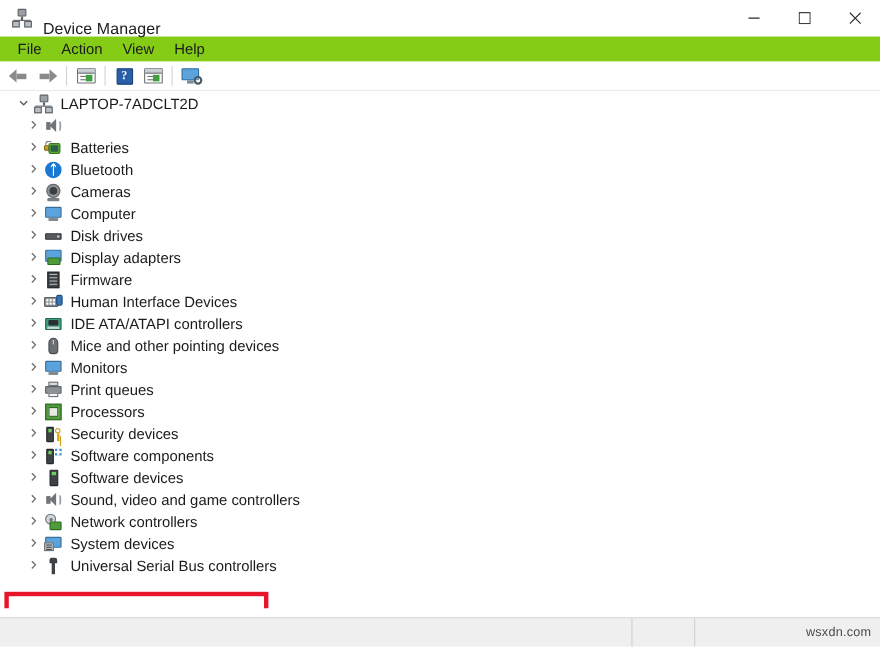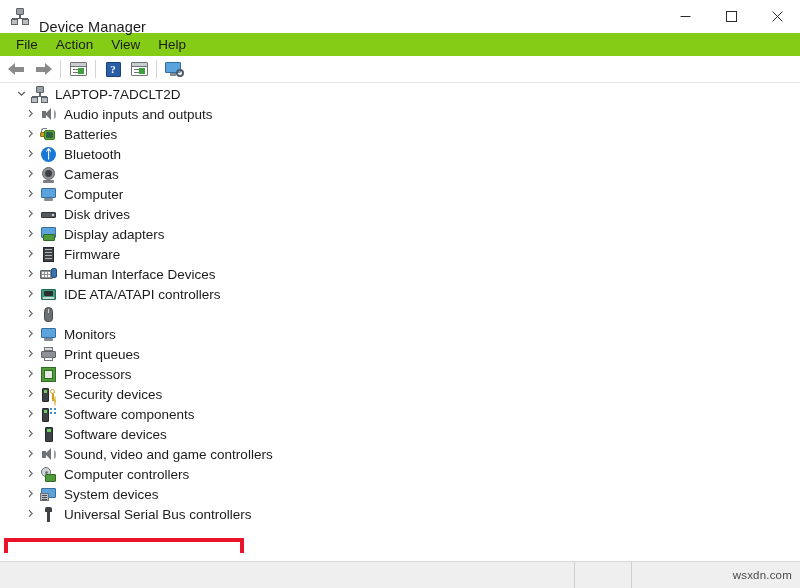--- a/index.html
+++ b/index.html
@@ -741,21 +741,20 @@
     <div class="chev">
       <svg width="9" height="9" viewBox="0 0 9 9">
           <polyline points="3,1.2 6.2,4.5 3,7.8" fill="none" stroke="#6d6d6d" stroke-width="1.2"></polyline>
         </svg>
     </div>
     <div class="ico ic-speaker">
       <div class="sp-body"></div>
         <div class="sp-cone"></div>
         <div class="sp-w"></div>
     </div>
-    <div class="label">Audio inputs and outputs</div>
   </div>
 
   <div class="row child">
     <div class="chev">
       <svg width="9" height="9" viewBox="0 0 9 9">
           <polyline points="3,1.2 6.2,4.5 3,7.8" fill="none" stroke="#6d6d6d" stroke-width="1.2"></polyline>
         </svg>
     </div>
     <div class="ico ic-battery">
       <div class="b-wire"></div>
@@ -877,20 +876,21 @@
   <div class="row child">
     <div class="chev">
       <svg width="9" height="9" viewBox="0 0 9 9">
           <polyline points="3,1.2 6.2,4.5 3,7.8" fill="none" stroke="#6d6d6d" stroke-width="1.2"></polyline>
         </svg>
     </div>
     <div class="ico ic-mouse">
       <div class="mo-body"></div>
         <div class="mo-btn"></div>
     </div>
+    <div class="label">Mice and other pointing devices</div>
   </div>
 
   <div class="row child">
     <div class="chev">
       <svg width="9" height="9" viewBox="0 0 9 9">
           <polyline points="3,1.2 6.2,4.5 3,7.8" fill="none" stroke="#6d6d6d" stroke-width="1.2"></polyline>
         </svg>
     </div>
     <div class="ico ic-monitor">
       <div class="m-scr"></div>
@@ -987,21 +987,21 @@
     <div class="chev">
       <svg width="9" height="9" viewBox="0 0 9 9">
           <polyline points="3,1.2 6.2,4.5 3,7.8" fill="none" stroke="#6d6d6d" stroke-width="1.2"></polyline>
         </svg>
     </div>
     <div class="ico ic-stor">
       <div class="st-disc"></div>
         <div class="st-hole"></div>
         <div class="st-card"></div>
     </div>
-    <div class="label">Computer controllers</div>
+    <div class="label">Network controllers</div>
   </div>
 
   <div class="row child">
     <div class="chev">
       <svg width="9" height="9" viewBox="0 0 9 9">
           <polyline points="3,1.2 6.2,4.5 3,7.8" fill="none" stroke="#6d6d6d" stroke-width="1.2"></polyline>
         </svg>
     </div>
     <div class="ico ic-sys">
       <div class="y-scr"></div>

